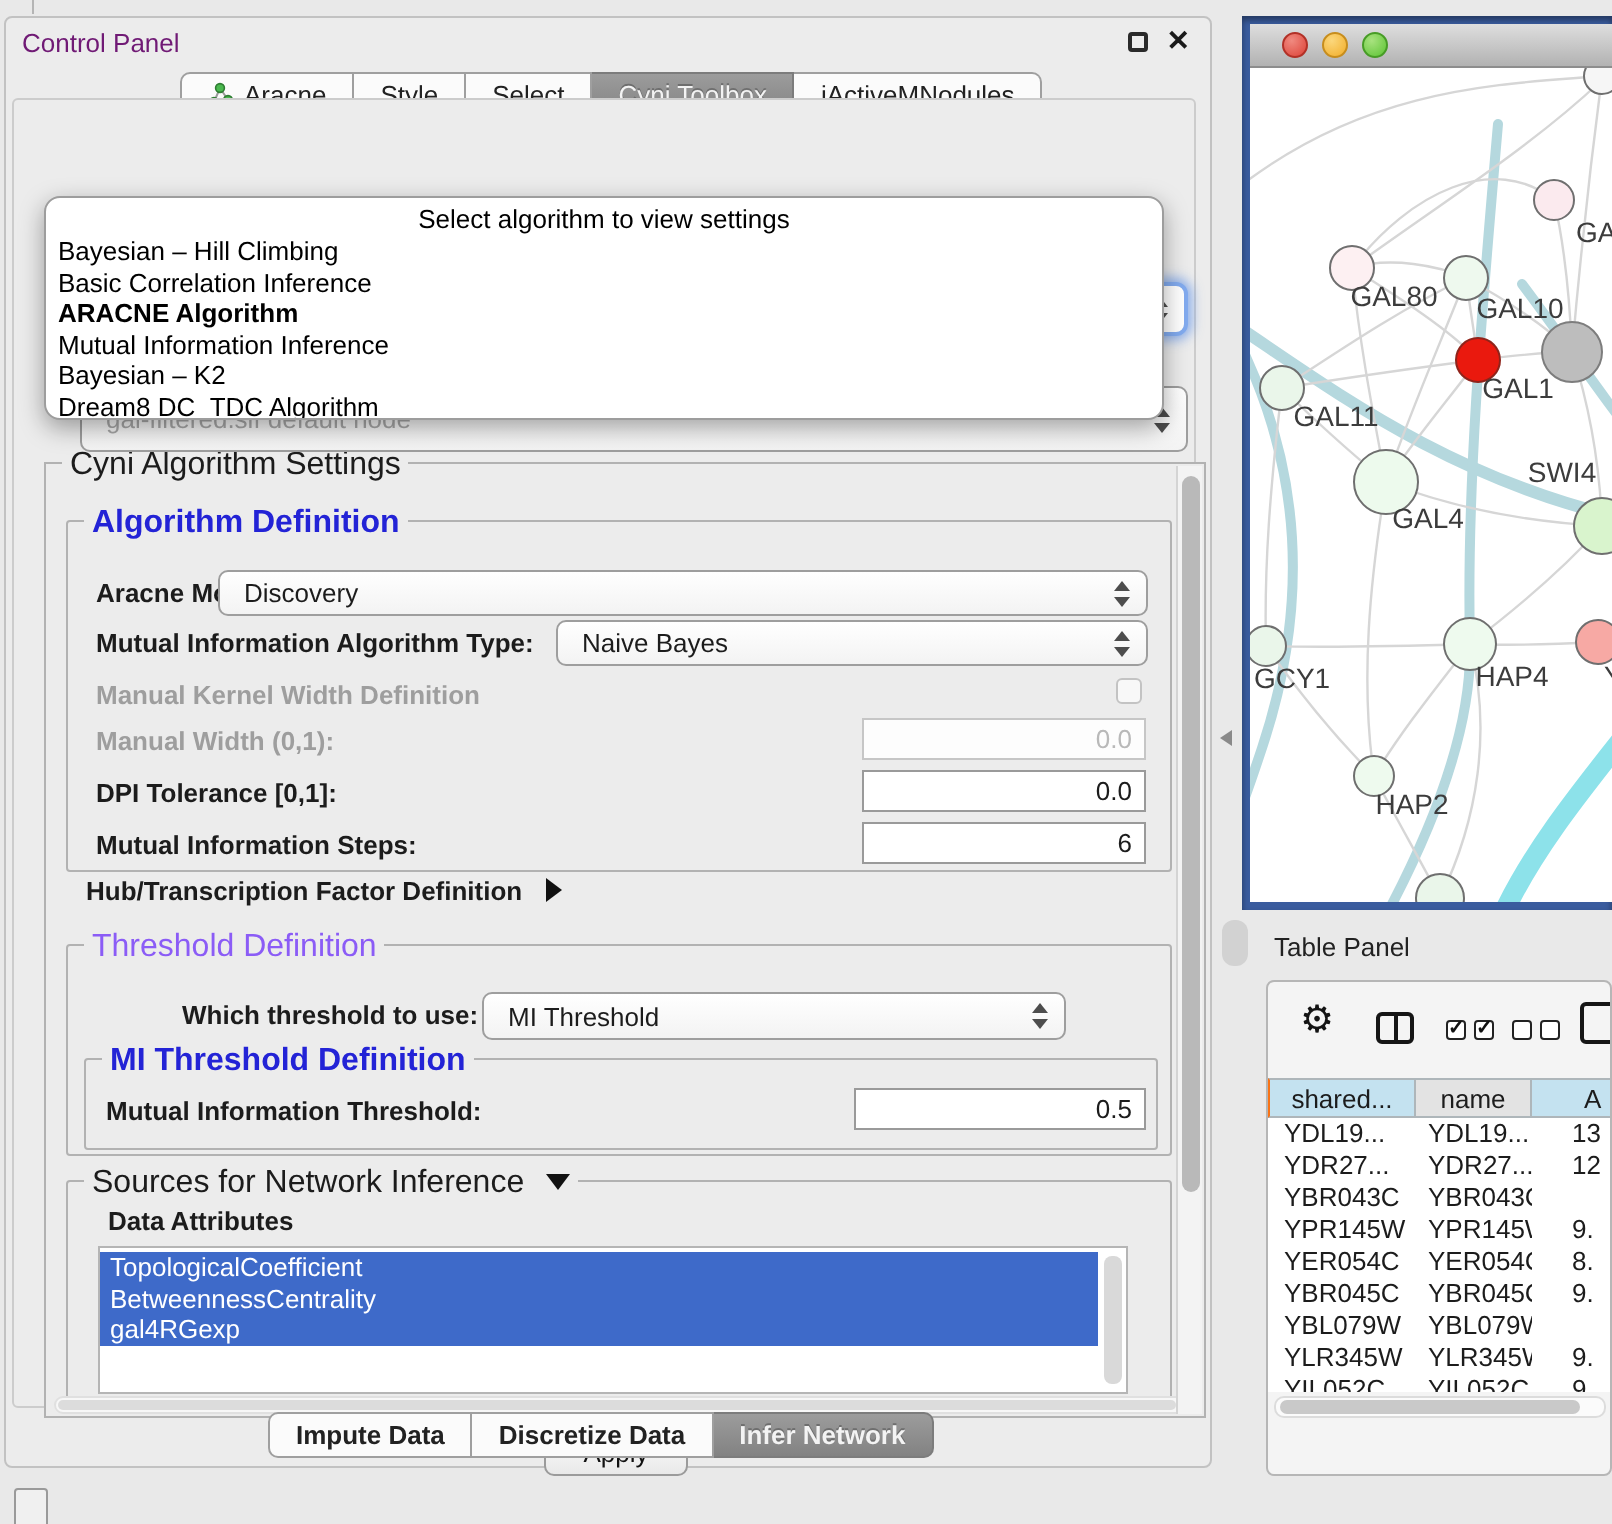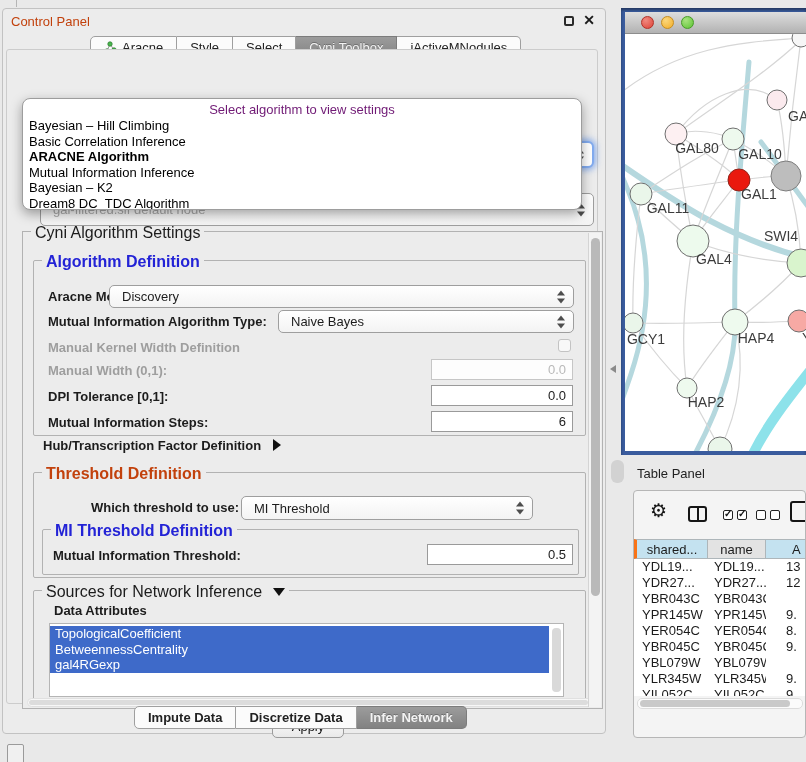--- a/index.html
+++ b/index.html
@@ -3,21 +3,21 @@
 <meta charset="utf-8">
 <style>
   *{box-sizing:border-box;margin:0;padding:0}
   html,body{background:#e9e9e9}
   body{width:806px;height:762px;position:relative;overflow:hidden;
        font-family:"Liberation Sans",sans-serif;font-size:13px;color:#1c1c1c}
 
   
   #control-panel{position:absolute;left:2px;top:8px;width:604px;height:726px;
     background:#ececec;border:1px solid #c2c2c2;border-radius:4px}
-  .cp-title{position:absolute;left:8px;top:5px;font-size:13px;color:#c2410c}
+  .cp-title{position:absolute;left:8px;top:5px;font-size:13px;color:#701a75}
   .float-ic{position:absolute;right:31px;top:7px;width:10px;height:10px;
     border:2px solid #2a2a2a;border-radius:2px;cursor:pointer}
   .close-ic{position:absolute;right:10px;top:3px;font-size:14px;font-weight:bold;color:#1a1a1a;cursor:pointer}
 
   .tabbar{position:absolute;display:flex;height:23px}
   #top-tabs{left:87px;top:27px}
   #bottom-tabs{left:131px;top:697px}
   .tab{display:flex;align-items:center;gap:5px;padding:0 13px;background:#fbfbfb;
     border:1px solid #9f9f9f;border-left:none;font-size:13px;color:#222;cursor:pointer;white-space:nowrap}
   .tab:first-child{border-left:1px solid #9f9f9f;border-radius:5px 0 0 5px}
@@ -38,29 +38,29 @@
   .arrows::after{content:"";position:absolute;left:0;bottom:0;border-left:4px solid transparent;
     border-right:4px solid transparent;border-top:5px solid #4d4d4d}
   #combo-focus{left:25px;top:91px;width:562px;height:27px;z-index:1;
     border:2px solid #82abef;box-shadow:0 0 6px 2px rgba(100,150,235,.7);border-radius:6px;background:#fff}
   #combo-bg{left:33px;top:143px;width:554px;height:33px;z-index:1;color:#a9a9a9}
 
   
   #popup{position:absolute;left:15px;top:48px;width:560px;height:112px;z-index:5;
     background:#fff;border:1px solid #9d9d9d;border-radius:8px;
     box-shadow:0 4px 12px rgba(0,0,0,.35);padding-top:2px;overflow:hidden}
-  .popup-head{height:17px;line-height:17px;text-align:center;color:#701a75;font-size:13px}
+  .popup-head{height:17px;line-height:17px;text-align:center;color:#000000;font-size:13px}
   .pitem{height:15.5px;line-height:15.5px;padding-left:6px;font-size:13px;color:#000;cursor:pointer}
   .pitem.bold{font-weight:bold}
 
   
   .group{position:absolute;border:1px solid #b2b2b2;border-radius:2px}
   .gtitle{position:absolute;top:-8px;left:8px;background:#ececec;padding:0 4px;font-size:16px;white-space:nowrap}
   .gtitle.blue{color:#2323d6;font-weight:bold}
-  .gtitle.green{color:#c2410c;font-weight:bold}
+  .gtitle.green{color:#8b5cf6;font-weight:normal}
 
   #settings{position:absolute;left:15px;top:181px;width:581px;height:478px;
     border:1px solid #b2b2b2;background:#ececec}
   #settings-scroll{position:absolute;right:1px;top:1px;width:13px;height:474px;
     background:#f3f3f3;border-left:1px solid #d4d4d4}
   #settings-thumb{position:absolute;left:2px;top:5px;width:9px;height:358px;background:#b9b9b9;border-radius:5px}
 
   .lbl{position:absolute;font-weight:bold;font-size:13px;white-space:nowrap}
   .dim{color:#9e9e9e}
   .field{position:absolute;background:#fff;border:1px solid #9a9a9a;font-size:13px;
@@ -107,21 +107,21 @@
   .cbpair{position:absolute;display:flex;gap:4px;cursor:pointer}
   #cb-checked{left:89px;top:19px}
   #cb-unchecked{left:122px;top:19px}
   .cb{width:10px;height:10px;border:1.5px solid #222;border-radius:2px;background:#fff;position:relative}
   .cb.checked::after{content:"✓";position:absolute;left:0px;top:-3px;font-size:10px;font-weight:bold;color:#111}
   .docicon{position:absolute;left:156px;top:10px;width:22px;height:21px;border:2px solid #151515;border-radius:3px;cursor:pointer}
 
   #tbl-header{position:absolute;left:0;top:48px;width:173px;height:20px;display:flex;font-size:13px}
   .th{height:20px;line-height:20px;text-align:center;border:1px solid #aeb6ba;border-left:none;
     background:#e3e3e3;overflow:hidden;white-space:nowrap}
-  .th:first-child{border-left:3px solid #f97316}
+  .th:first-child{border-left:1px solid #f97316}
   .th.hl{background:#c4e2f0}
   .th:nth-child(1){width:74px}.th:nth-child(2){width:58px}.th:nth-child(3){width:41px;text-align:left;padding-left:26px}
 
   #tbl-body{position:absolute;left:0;top:68px;width:173px;height:137px;overflow:hidden;background:#fff}
   .tr{display:flex;height:16px;line-height:16px;font-size:13px}
   .td{overflow:hidden;white-space:nowrap}
   .td:nth-child(1){width:74px;padding-left:8px}
   .td:nth-child(2){width:58px;padding-left:6px}
   .td:nth-child(3){width:41px;padding-left:20px}
 

